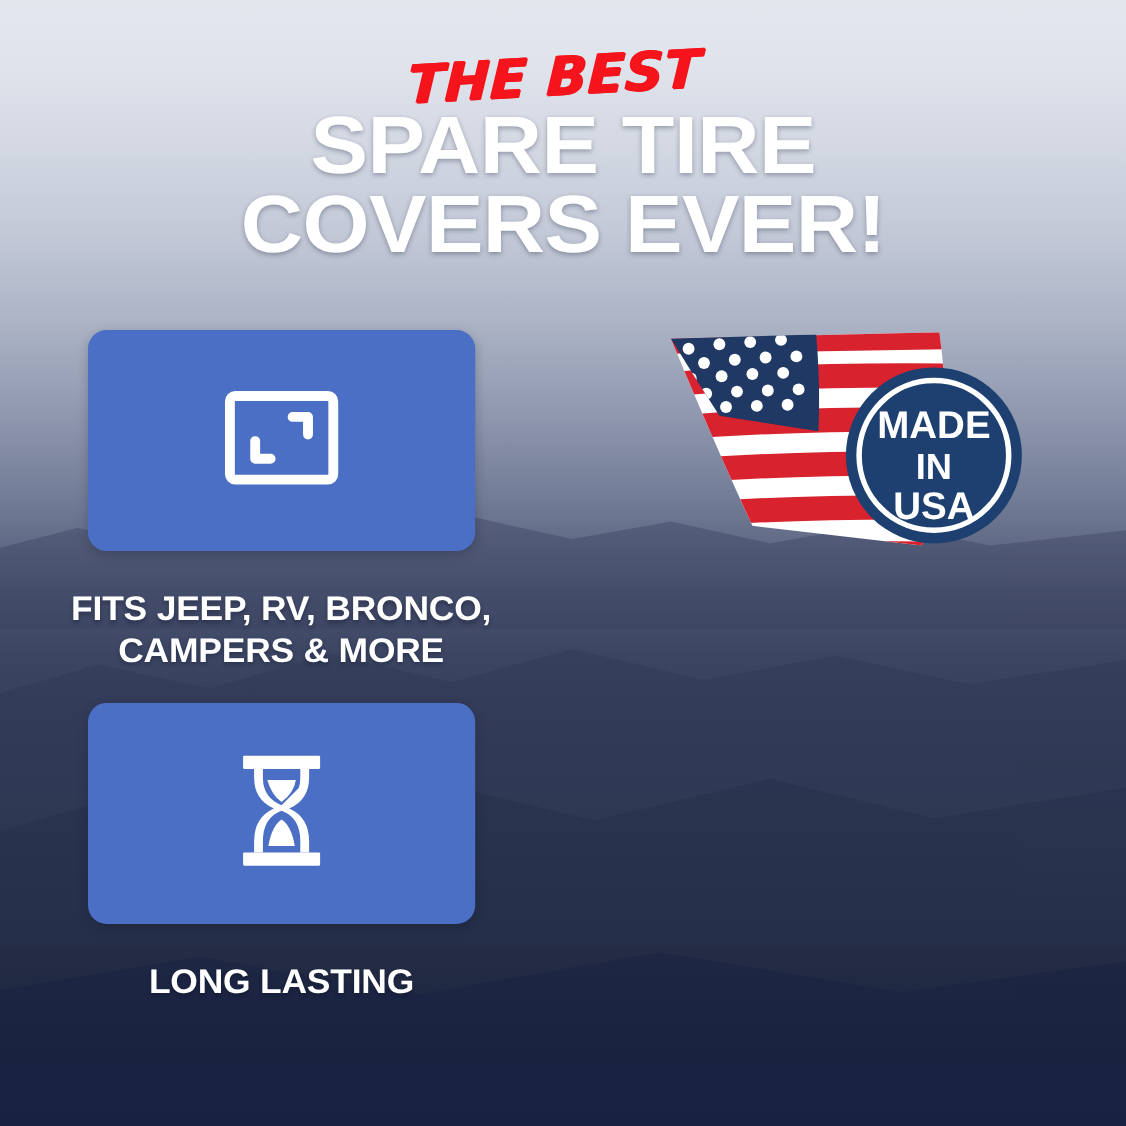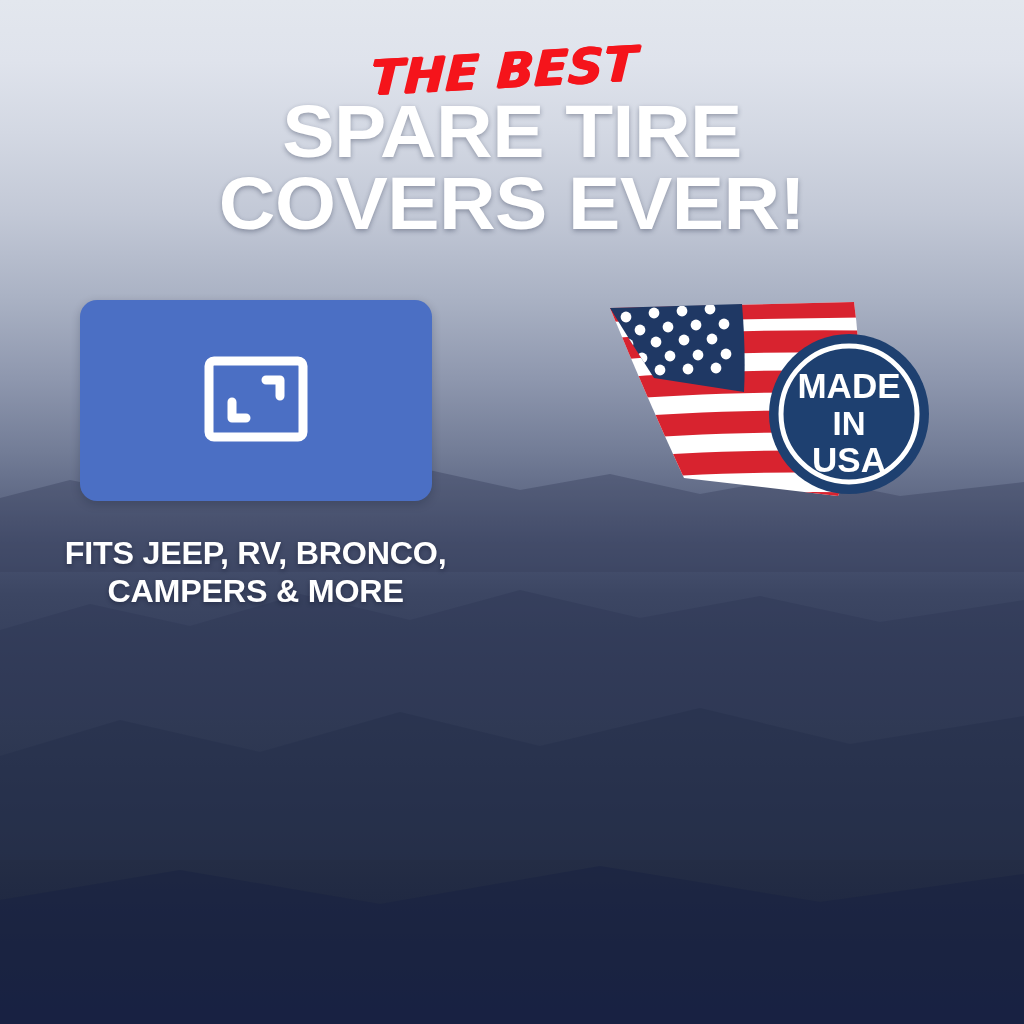--- a/index.html
+++ b/index.html
@@ -211,14 +211,32 @@
           <circle cx="257" cy="114" r="68" fill="none" stroke="#ffffff" stroke-width="5"></circle>
           <text x="257" y="98" text-anchor="middle" font-family="Liberation Sans, sans-serif" font-weight="bold" font-size="35" fill="#ffffff">MADE</text>
           <text x="257" y="135" text-anchor="middle" font-family="Liberation Sans, sans-serif" font-weight="bold" font-size="33" fill="#ffffff">IN</text>
           <text x="257" y="172" text-anchor="middle" font-family="Liberation Sans, sans-serif" font-weight="bold" font-size="35" fill="#ffffff">USA</text>
         </g>
       </svg>
     </div>
     <div class="caption"></div>
   </div>
 
+  <div class="cell">
+    <div class="tile blue">
+      <span>
+        <svg width="78" height="104" viewBox="0 0 78 104">
+          <rect x="4" y="2" width="70" height="12" rx="1" fill="#ffffff"></rect>
+          <rect x="4" y="90" width="70" height="12" rx="1" fill="#ffffff"></rect>
+          <path d="M14,14 L14,22 Q14,42 32,50 Q14,58 14,80 L14,90
+                   L22,90 L22,80 Q22,58 39,52 Q56,58 56,80 L56,90
+                   L64,90 L64,80 Q64,58 46,50 Q64,42 64,22 L64,14
+                   L56,14 L56,22 Q56,40 39,47 Q22,40 22,22 L22,14 Z" fill="#ffffff"></path>
+          <path d="M26,24 L52,24 Q50,36 39,44 Q30,38 26,24 Z" fill="#ffffff"></path>
+          <path d="M27,84 L51,84 Q48,66 39,60 Q30,66 27,84 Z" fill="#ffffff"></path>
+          <path d="M39,47 L56,30 L50,44 Z" fill="#ffffff"></path>
+        </svg>
+      </span>
+    </div>
+    <div class="caption">LONG LASTING</div>
+  </div>
 
 </div>
 
 </body></html>

